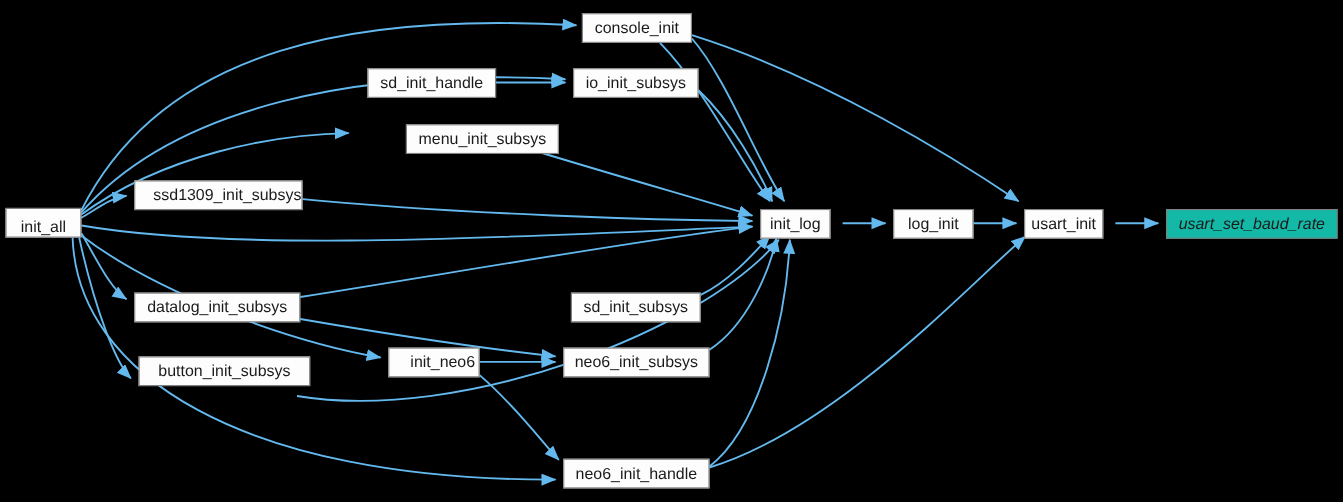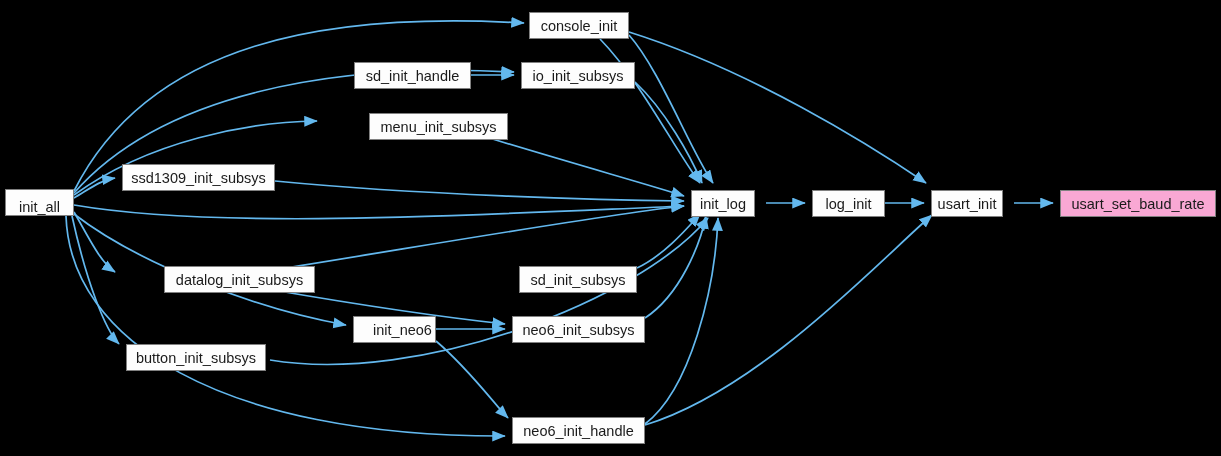--- a/index.html
+++ b/index.html
@@ -3,21 +3,21 @@
 <meta charset="utf-8">
 <style>
   html,body{margin:0;padding:0;background:#000;}
   #canvas{position:relative;width:1221px;height:456px;background:#000;overflow:hidden;
           font-family:"Liberation Sans","DejaVu Sans",sans-serif;}
   svg.edges{position:absolute;left:0;top:0;width:1221px;height:456px;}
   .node{position:absolute;box-sizing:border-box;border:1px solid #808080;
         display:flex;align-items:center;justify-content:center;
         font-size:14.5px;color:#1a1a1a;white-space:nowrap;letter-spacing:0px;}
   .node.normal{background:#fdfdfd;}
-  .node.current{background:#f9a8d4;color:#1a1a1a;}
+  .node.current{background:#14b8a6;color:#1a1a1a;font-style:italic;}
   .node-label{pointer-events:none;}
 </style>
 </head>
 <body>
 
 <div id="canvas">
   <svg class="edges" viewBox="0 0 1221 456">
     <defs>
       <marker id="arrow" markerWidth="9" markerHeight="9" refX="7.5" refY="3.2" orient="auto" markerUnits="strokeWidth">
         <path d="M0,0 L8,3.2 L0,6.4 z" fill="#63b8ee"></path>
@@ -54,56 +54,56 @@
         <path d="M 645,425 C 760,390 880,260 932,215" fill="none" stroke="#63b8ee" stroke-width="1.7" marker-end="url(#arrow)"></path>
       </g>
   </svg>
   <div id="node-group">
       <div class="node normal" style="left: 5px; top: 189px; width: 69px; height: 27px; align-items: flex-end;">
         <span class="node-label">init_all</span>
       </div>
       <div class="node normal" style="left: 529px; top: 12px; width: 100px; height: 27px;">
         <span class="node-label">console_init</span>
       </div>
-      <div class="node normal" style="left: 334px; top: 62px; width: 117px; height: 27px; margin-left: 20px;">
+      <div class="node normal" style="left: 334px; top: 62px; width: 117px; height: 27px;">
         <span class="node-label">sd_init_handle</span>
       </div>
       <div class="node normal" style="left: 521px; top: 62px; width: 114px; height: 27px;">
         <span class="node-label">io_init_subsys</span>
       </div>
       <div class="node normal" style="left: 324px; top: 113px; width: 139px; height: 27px; margin-left: 45px;">
         <span class="node-label">menu_init_subsys</span>
       </div>
-      <div class="node normal" style="left: 122px; top: 164px; width: 153px; height: 27px;">
+      <div class="node normal" style="left: 122px; top: 164px; width: 153px; height: 27px; justify-content: flex-end;">
         <span class="node-label">ssd1309_init_subsys</span>
       </div>
       <div class="node normal" style="left: 691px; top: 190px; width: 64px; height: 27px;">
         <span class="node-label">init_log</span>
       </div>
       <div class="node normal" style="left: 812px; top: 190px; width: 73px; height: 27px;">
         <span class="node-label">log_init</span>
       </div>
       <div class="node normal" style="left: 931px; top: 190px; width: 72px; height: 27px;">
         <span class="node-label">usart_init</span>
       </div>
       <div class="node current" style="left: 1060px; top: 190px; width: 156px; height: 27px;">
         <span class="node-label">usart_set_baud_rate</span>
       </div>
-      <div class="node normal" style="left: 122px; top: 266px; width: 151px; height: 27px; margin-left: 42px;">
+      <div class="node normal" style="left: 122px; top: 266px; width: 151px; height: 27px;">
         <span class="node-label">datalog_init_subsys</span>
       </div>
       <div class="node normal" style="left: 519px; top: 266px; width: 118px; height: 27px;">
         <span class="node-label">sd_init_subsys</span>
       </div>
       <div class="node normal" style="left: 353px; top: 316px; width: 83px; height: 27px; padding-left: 16px;">
         <span class="node-label">init_neo6</span>
       </div>
       <div class="node normal" style="left: 512px; top: 316px; width: 133px; height: 27px;">
         <span class="node-label">neo6_init_subsys</span>
       </div>
-      <div class="node normal" style="left: 126px; top: 344px; width: 140px; height: 27px;">
+      <div class="node normal" style="left: 126px; top: 324px; width: 156px; height: 27px;">
         <span class="node-label">button_init_subsys</span>
       </div>
       <div class="node normal" style="left: 512px; top: 417px; width: 133px; height: 27px;">
         <span class="node-label">neo6_init_handle</span>
       </div>
     </div>
 </div>
 
 </body></html>

